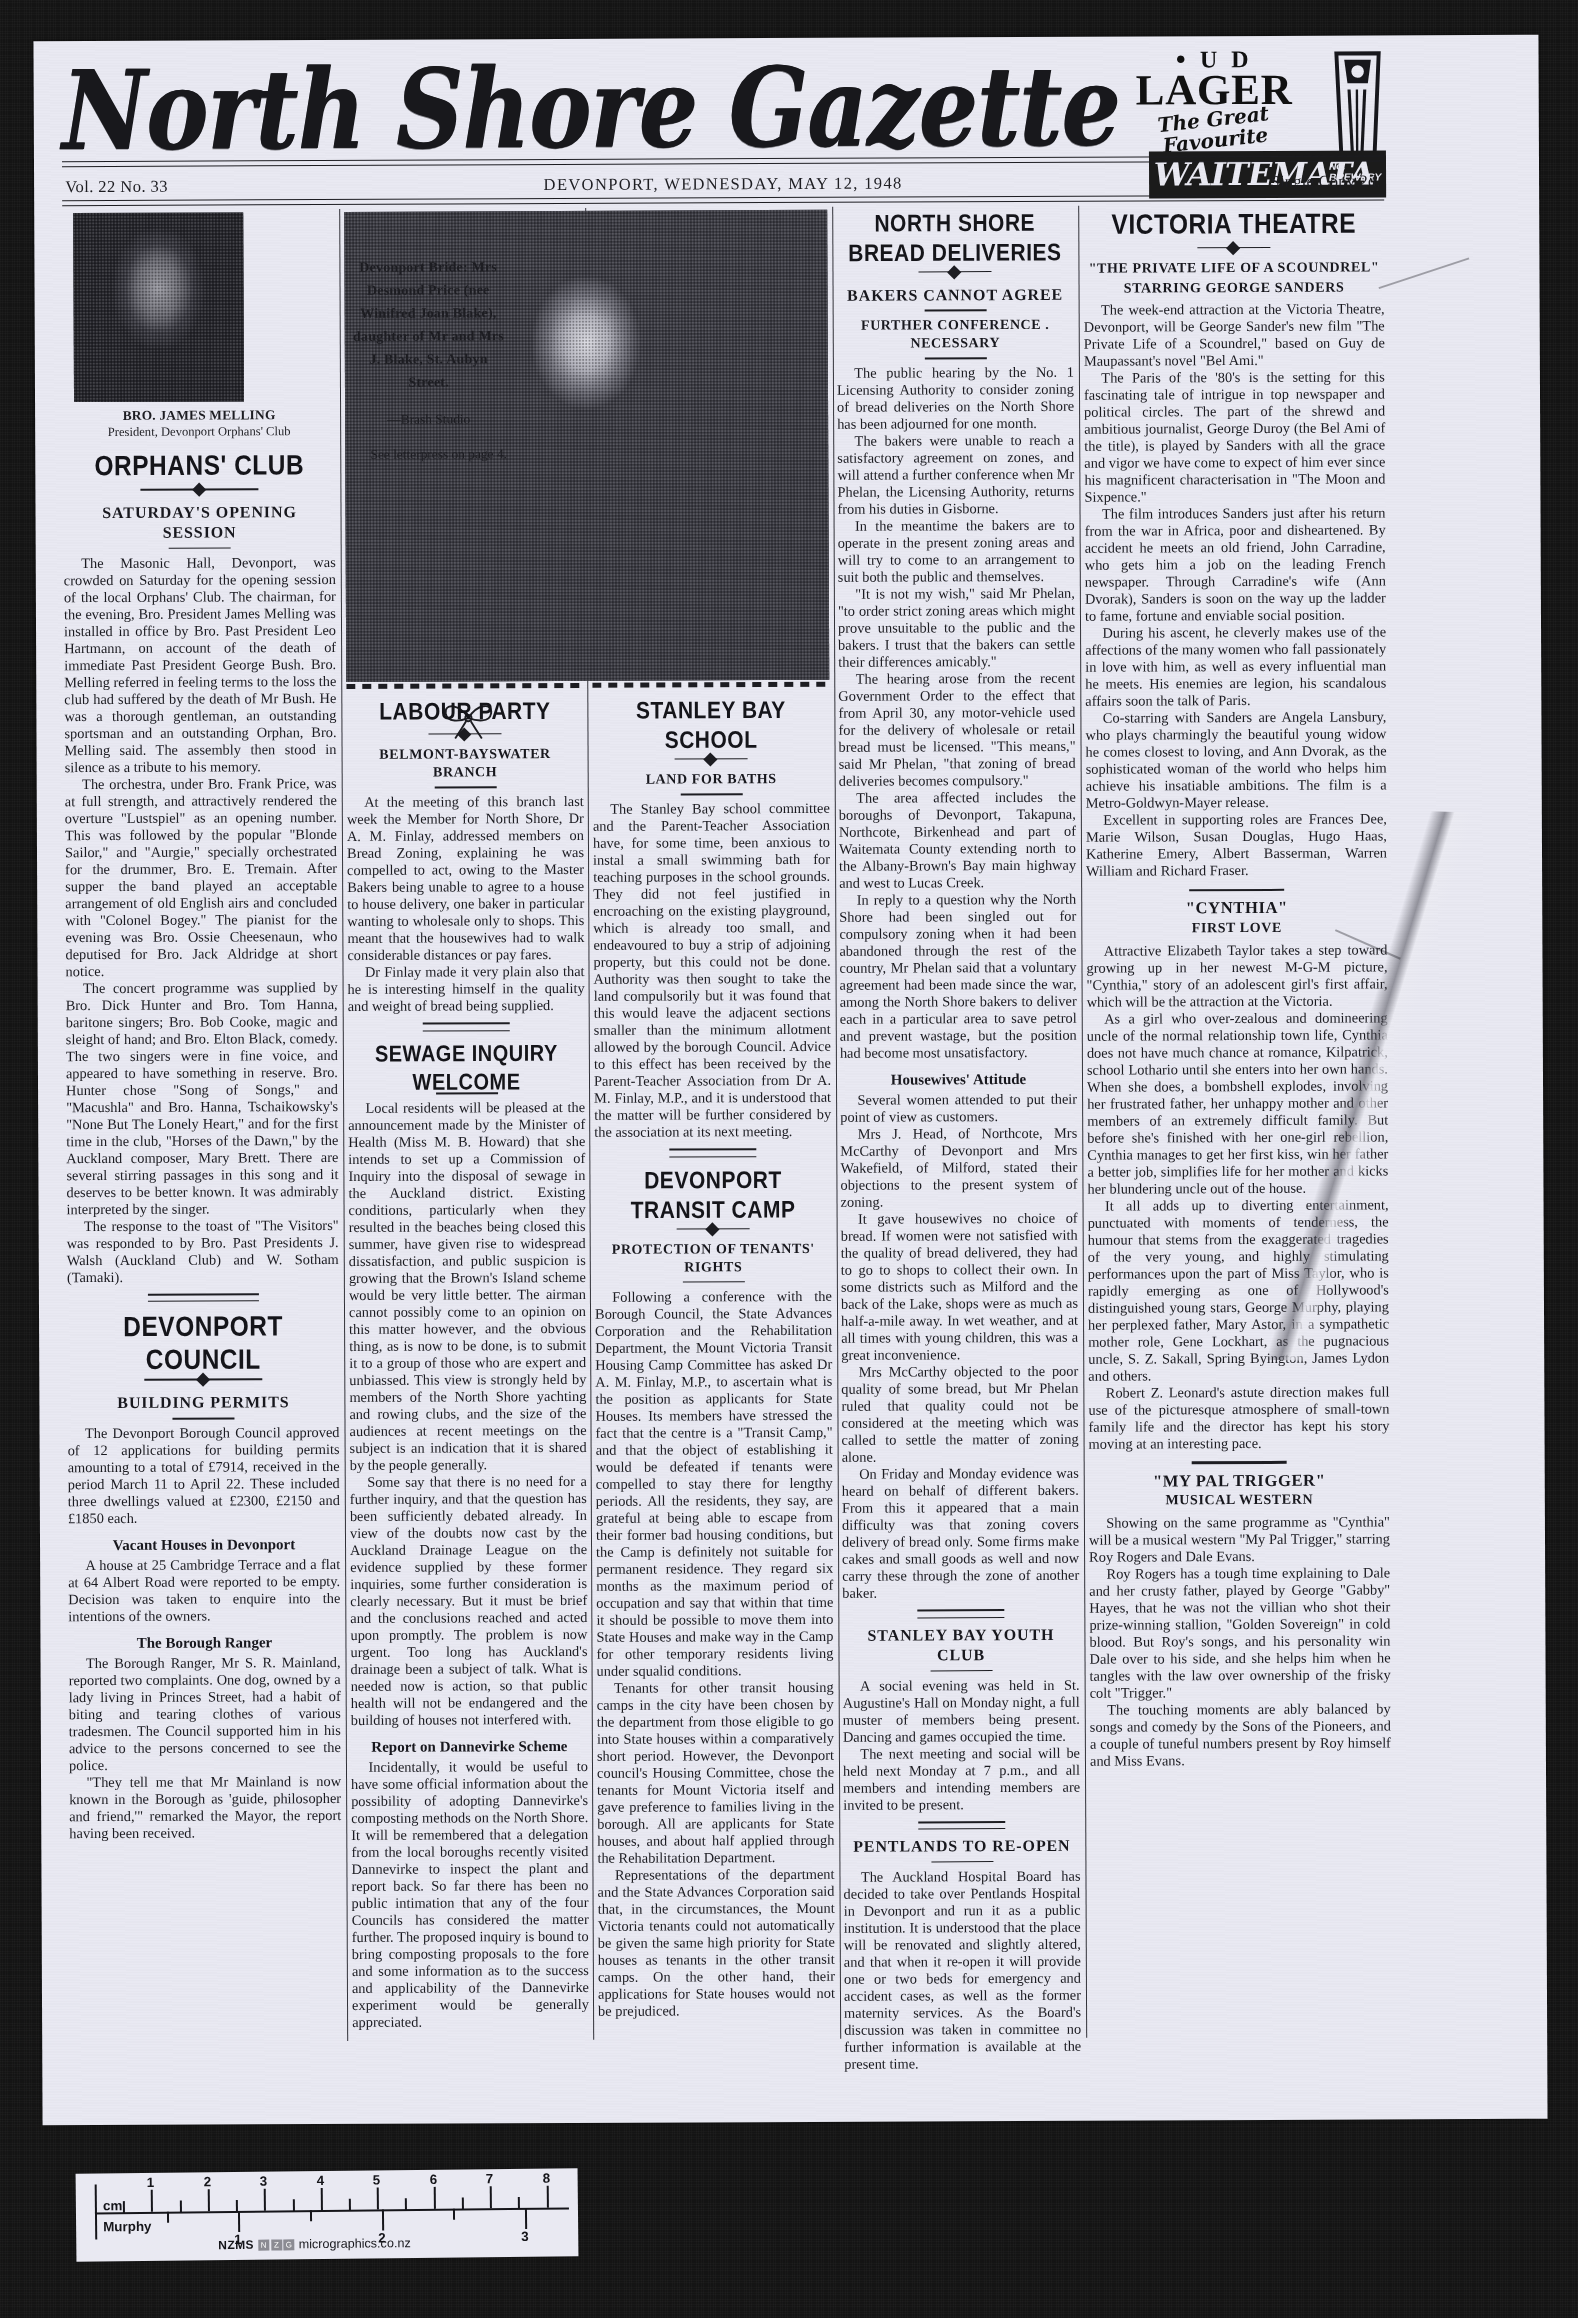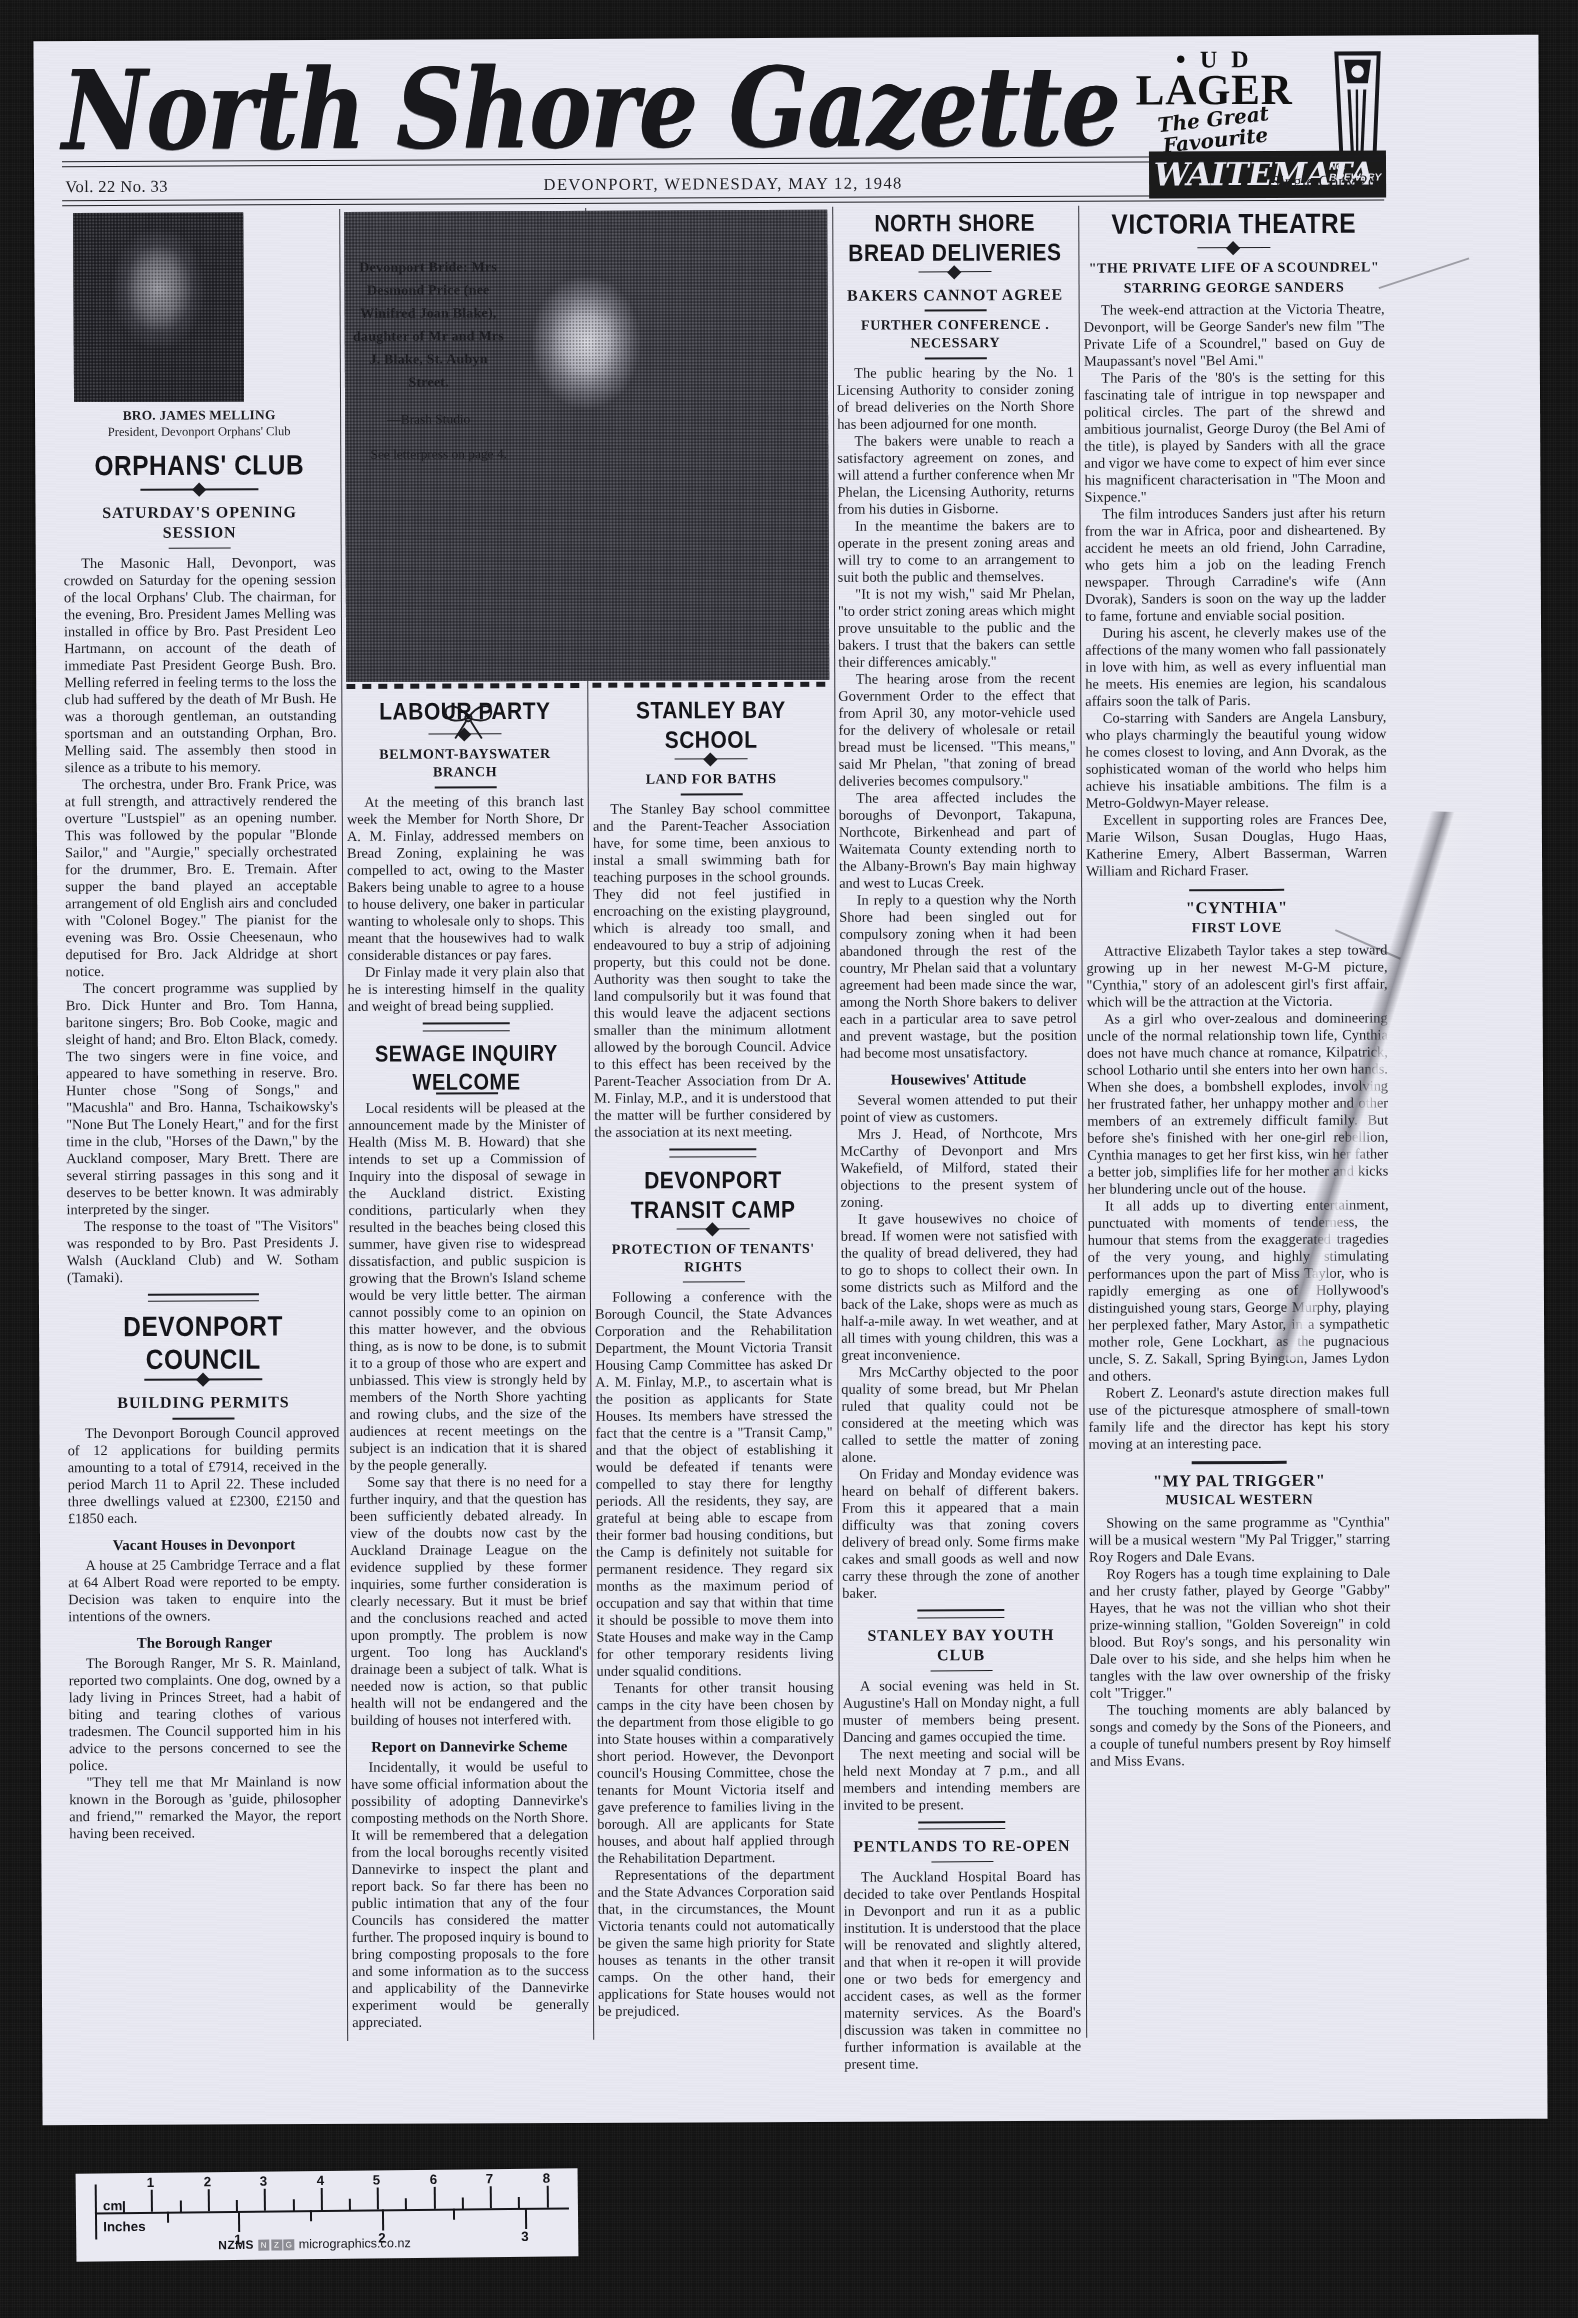--- a/index.html
+++ b/index.html
@@ -413,21 +413,21 @@
   <div class="scuff" style="left:1295px;top:908px;width:71px;height:1.6px;transform:rotate(24deg);"></div>
 
 </div>
 </div>
 
 <div class="ruler">
   <div class="tick" style="left:19px;top:11px;width:2.4px;height:55px;"></div>
   <div class="baseline" style="left:19px;top:39px;width:474px;"></div>
 
   <div class="lbl" style="left:27px;top:25px;">cm</div>
-  <div class="lbl" style="left:27px;top:46px;">Inches</div>
+  <div class="lbl" style="left:27px;top:46px;">Murphy</div>
 
   <div id="ruler-ticks">
       <div class="tick" style="left: 75px; top: 17.4px; height: 22px;"></div>
       <div class="num" style="left: 71px; top: 1.6px;">1</div>
       <div class="tick" style="left: 47px; top: 28px; height: 12px;"></div>
       <div class="tick" style="left: 132px; top: 17.4px; height: 22px;"></div>
       <div class="num" style="left: 128px; top: 1.6px;">2</div>
       <div class="tick" style="left: 104px; top: 28px; height: 12px;"></div>
       <div class="tick" style="left: 188px; top: 17.4px; height: 22px;"></div>
       <div class="num" style="left: 184px; top: 1.6px;">3</div>

